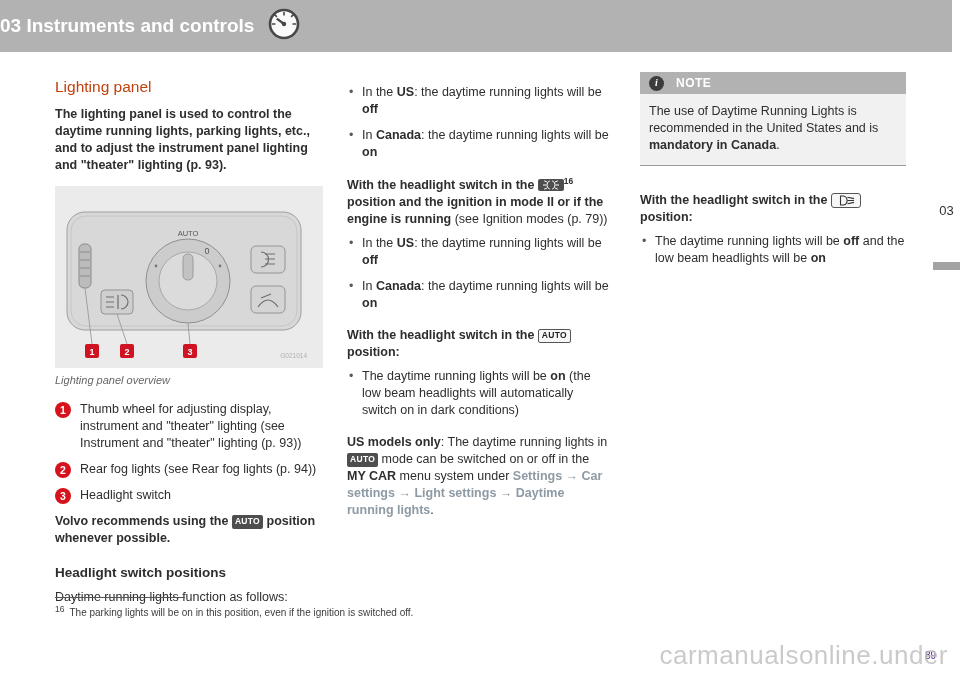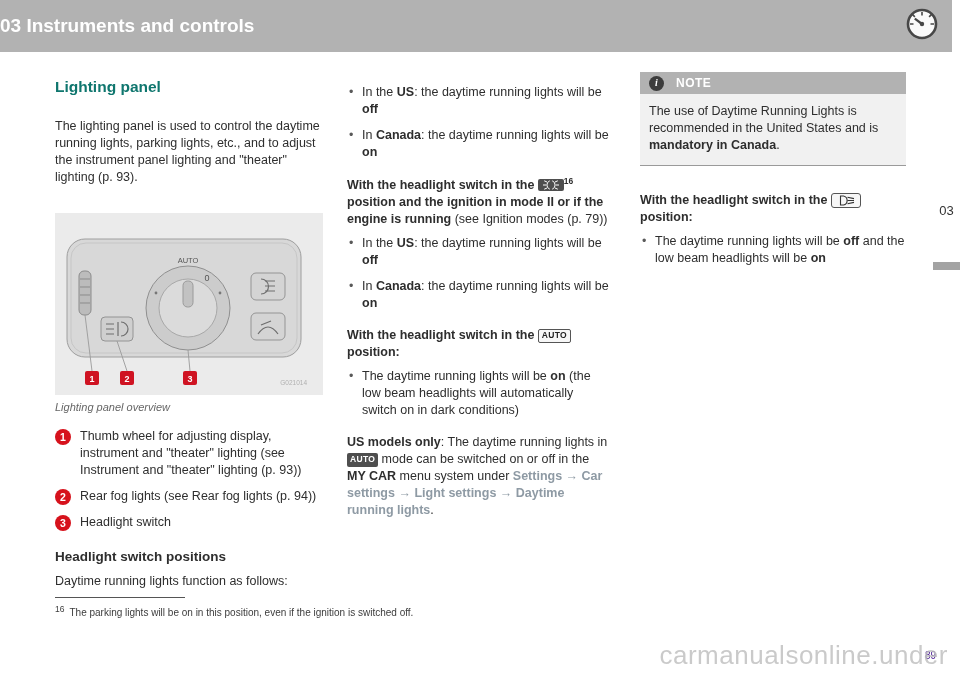--- a/index.html
+++ b/index.html
@@ -5,34 +5,34 @@
   * { box-sizing: border-box; }
   html,body { margin:0; padding:0; background:#888; }
   .page {
     position:relative; width:960px; height:677px; margin:0 auto;
     background:#ffffff; overflow:hidden;
     font-family:"Liberation Sans","DejaVu Sans",sans-serif;
     color:#2e2e2e; font-size:12.5px; line-height:1.36;
   }
   
   .header { position:absolute; top:0; left:0; right:8px; height:52px; background:#b2b2b2;
-            display:flex; align-items:center; justify-content:space-between; gap:13px; padding-right:13px; }
+            display:flex; align-items:center; justify-content:flex-start; gap:13px; padding-right:13px; }
   .header-title { color:#fff; font-weight:bold; font-size:19px; }
   
   .side-tab { position:absolute; right:0; top:196px; width:27px; height:74px;
               border-bottom:8px solid #a3a3a3; text-align:center; padding-top:6px;
               font-size:13px; color:#333; background:#fff; }
   
   .col { position:absolute; }
   .col-left  { left:55px;  top:76px; width:268px; }
   .col-mid   { left:347px; top:84px; width:264px; }
   .col-right { left:640px; top:72px; width:266px; }
   p { margin:0; }
-  .section-title { color:#0f766e; font-size:15.5px; font-weight:bold; margin:0 0 21px 0; }
-  .intro { margin-bottom:27px; }
+  .section-title { color:#c2410c; font-size:15.5px; font-weight:normal; margin:0 0 9px 0; }
+  .intro { margin-bottom:12px;font-weight:bold; }
   .figure { height:182px; background:#ebebeb; position:relative; }
   .figure svg { display:block; }
   svg text { font-family:"Liberation Sans","DejaVu Sans",sans-serif; }
   .caption { font-style:italic; font-size:11px; color:#666; margin:5px 0 13px 0; }
   .num-item { display:flex; margin-bottom:9px; }
   .num-badge { flex:0 0 auto; width:16px; height:16px; border-radius:50%;
                background:#d6121c; color:#fff; font-size:10.5px; font-weight:bold;
                display:flex; align-items:center; justify-content:center;
                margin-right:9px; margin-top:1px; }
   .brec { font-weight:bold; margin-top:7px; }
@@ -150,20 +150,23 @@
       <div class="num-item">
         <span class="num-badge">2</span>
         <span>Rear fog lights (see Rear fog lights (p. 94))</span>
       </div>
       <div class="num-item">
         <span class="num-badge">3</span>
         <span>Headlight switch</span>
       </div>
     </div>
 
+    <p class="brec">
+      <span>Volvo recommends using the </span><span class="badge-dark">AUTO</span><span> position whenever possible.</span>
+    </p>
 
     <p class="subheading">Headlight switch positions</p>
     <p class="sub-text">Daytime running lights function as follows:</p>
   </div>
 
   <div class="col col-mid">
 
     <div class="block">
       <ul class="bullets">
         <li><span>In the </span><span class="b">US</span><span>: the daytime running lights will be </span><span class="b">off</span></li>

